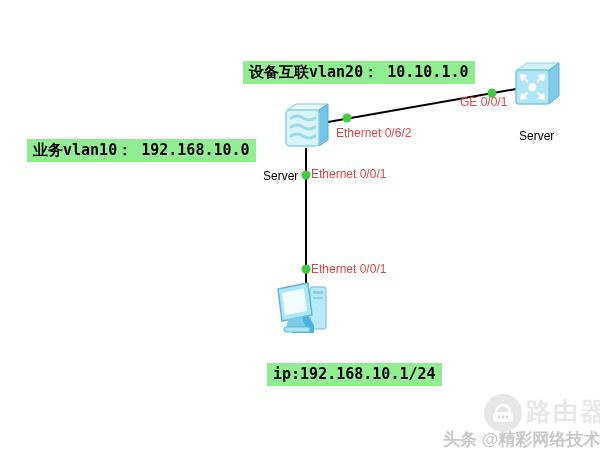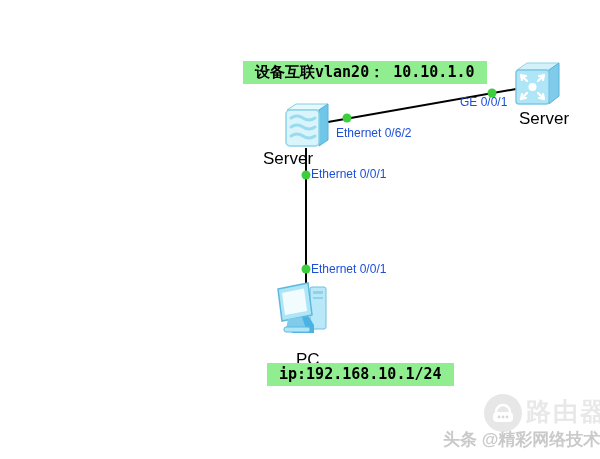--- a/index.html
+++ b/index.html
@@ -4,32 +4,33 @@
 <style>
   html,body{margin:0;padding:0;background:#ffffff;}
   #canvas{
     position:relative;width:600px;height:459px;background:#ffffff;
     font-family:"Liberation Sans",sans-serif;overflow:hidden;
   }
   #links{position:absolute;left:0;top:0;width:600px;height:459px;}
 
   .device{position:absolute;}
   .device-label{
-    position:absolute;font-size:17px;color:#000;white-space:nowrap;
+    position:absolute;font-size:12px;color:#000;white-space:nowrap;
     font-family:"Liberation Sans",sans-serif;
+    margin-top:20px;
   }
   .if-label{
-    position:absolute;font-size:12px;color:#1d4ed8;white-space:nowrap;
+    position:absolute;font-size:12px;color:#ef4444;white-space:nowrap;
     font-family:"Liberation Sans",sans-serif;
   }
   .note{
     position:absolute;background:#90EE90;color:#000;
     font-family:"DejaVu Sans Mono","Liberation Mono",monospace;
     font-size:15px;font-weight:bold;line-height:21px;
-    padding:1px 12px;white-space:nowrap;
+    padding:1px 6px;white-space:nowrap;
   }
   #note-vlan20{left:243px;top:61px;}
   #note-vlan10{left:27px;top:139px;}
   #note-pc-ip{left:267px;top:363px;}
 
   #client-device{left:281px;top:102px;width:50px;height:48px;}
   #server-device{left:513px;top:60px;width:48px;height:47px;}
   #pc-device{left:270px;top:281px;width:70px;height:56px;}
 
   #client-label{left:263px;top:149px;}
@@ -108,20 +109,21 @@
     </svg>
   </div>
   <div class="device-label" id="pc-label">PC</div>
 
   <div class="if-label" id="if-client-server">Ethernet 0/6/2</div>
   <div class="if-label" id="if-server">GE 0/0/1</div>
   <div class="if-label" id="if-client-pc">Ethernet 0/0/1</div>
   <div class="if-label" id="if-pc">Ethernet 0/0/1</div>
 
   <div class="note" id="note-vlan20">设备互联vlan20： 10.10.1.0</div>
+  <div class="note" id="note-vlan10">业务vlan10： 192.168.10.0</div>
   <div class="note" id="note-pc-ip">ip:192.168.10.1/24</div>
 
   <div id="watermark">
     <div id="wm-badge">
       <svg width="26" height="26" viewBox="0 0 26 26">
         <path d="M6 12 a7 7 0 0 1 14 0" fill="none" stroke="#ffffff" stroke-width="2.4"></path>
         <rect x="3" y="12" width="20" height="10" rx="4" fill="#ffffff"></rect>
         <circle cx="9" cy="17" r="1.4" fill="#d8d8d8"></circle>
         <circle cx="13" cy="17" r="1.4" fill="#d8d8d8"></circle>
         <circle cx="17" cy="17" r="1.4" fill="#d8d8d8"></circle>

